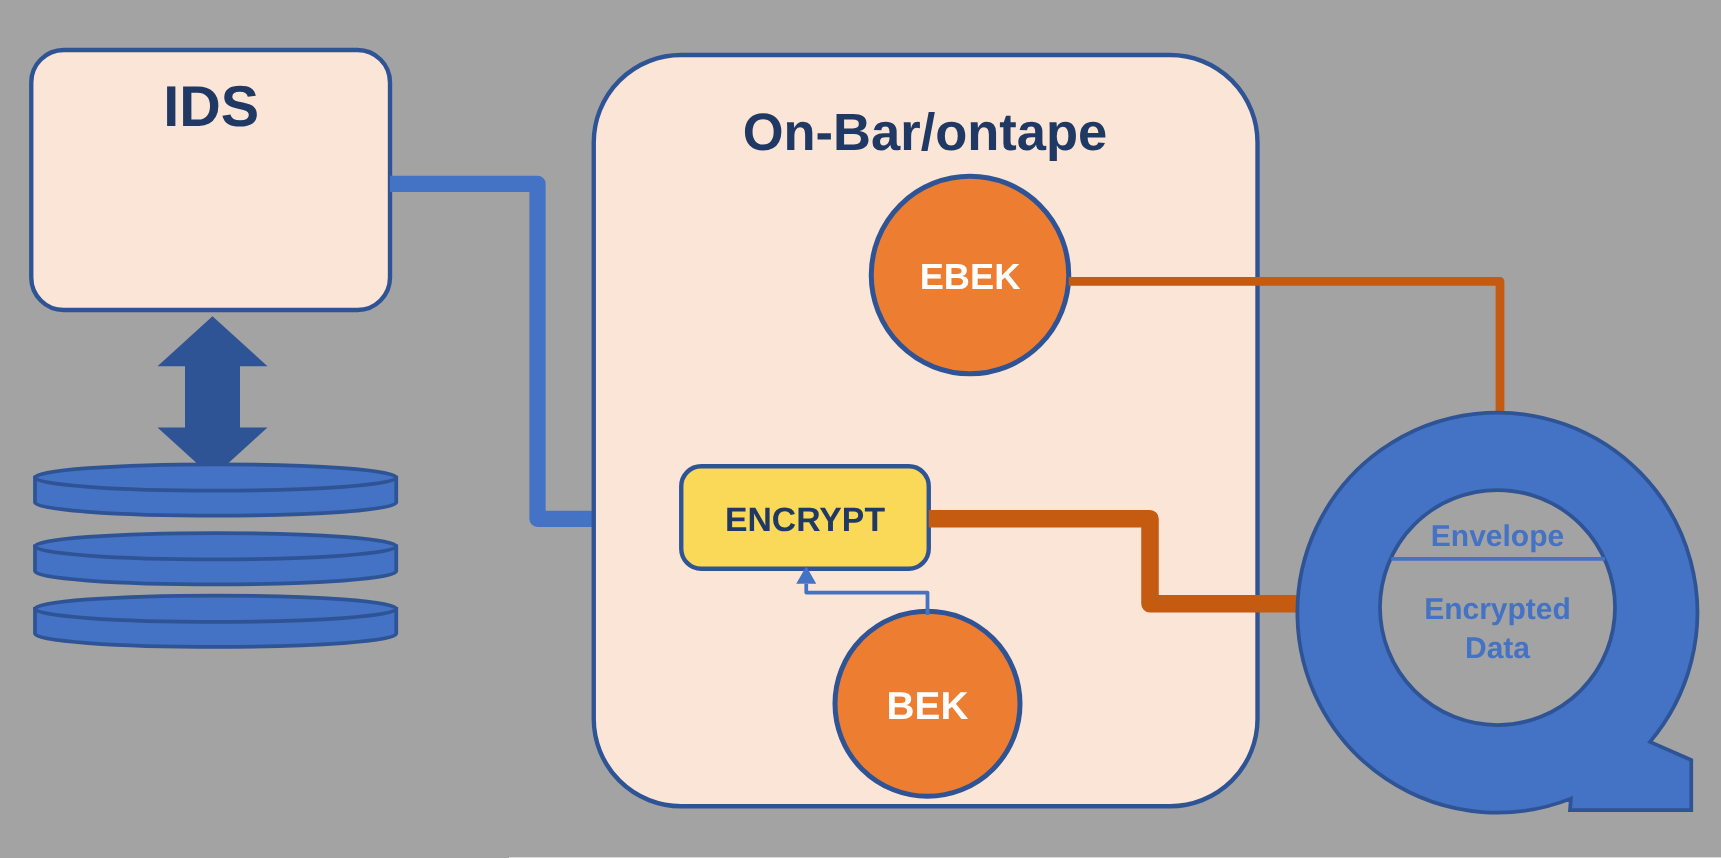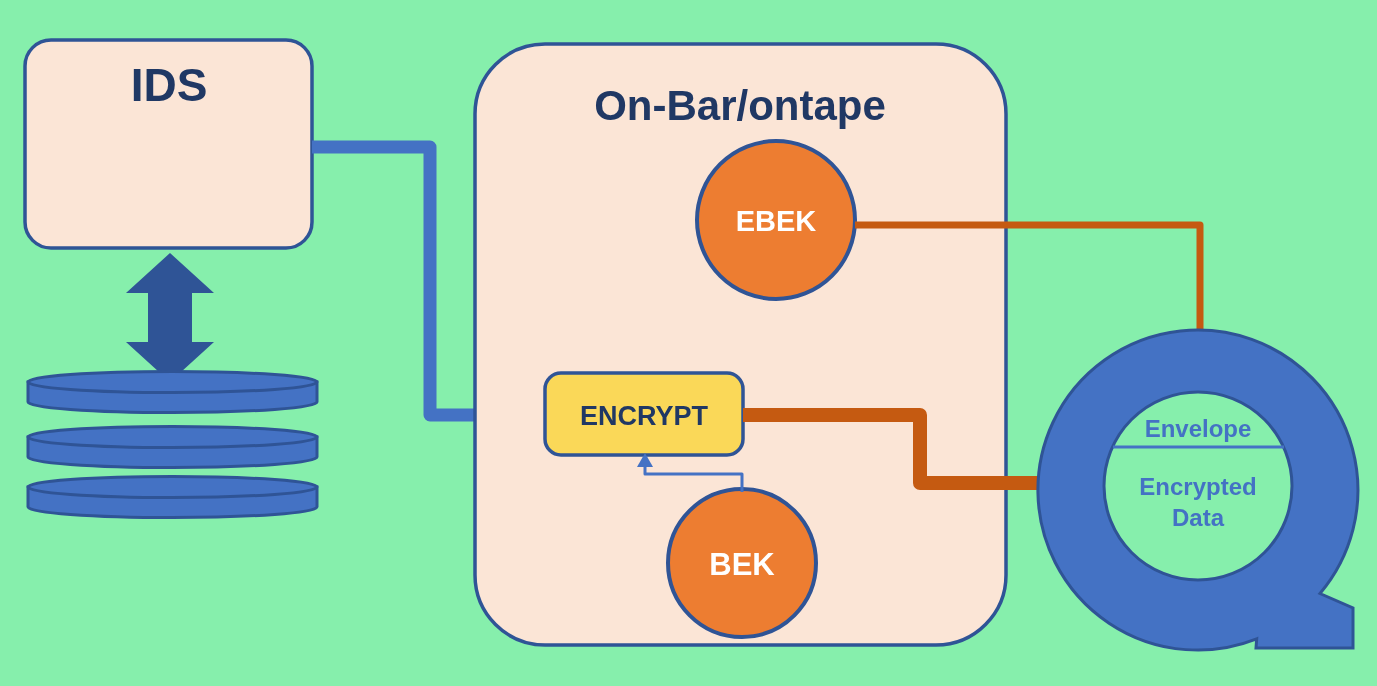--- a/index.html
+++ b/index.html
@@ -4,21 +4,21 @@
 <style>
   html, body {
     margin: 0;
     padding: 0;
     background: #ffffff;
   }
   .canvas {
     position: relative;
     width: 1377px;
     height: 686px;
-    background: #86efac;
+    background: #a3a3a3;
     font-family: "Liberation Sans", sans-serif;
     overflow: hidden;
   }
   svg { display: block; }
 
   
   .peach-box   { fill: #FBE5D6; stroke: #2F5496; stroke-width: 3.5; }
   .key-circle  { fill: #ED7D31; stroke: #2F5496; stroke-width: 4; }
   .yellow-box  { fill: #FAD858; stroke: #2F5496; stroke-width: 3.5; }
   .cyl         { fill: #4472C4; stroke: #2F5496; stroke-width: 3; }

